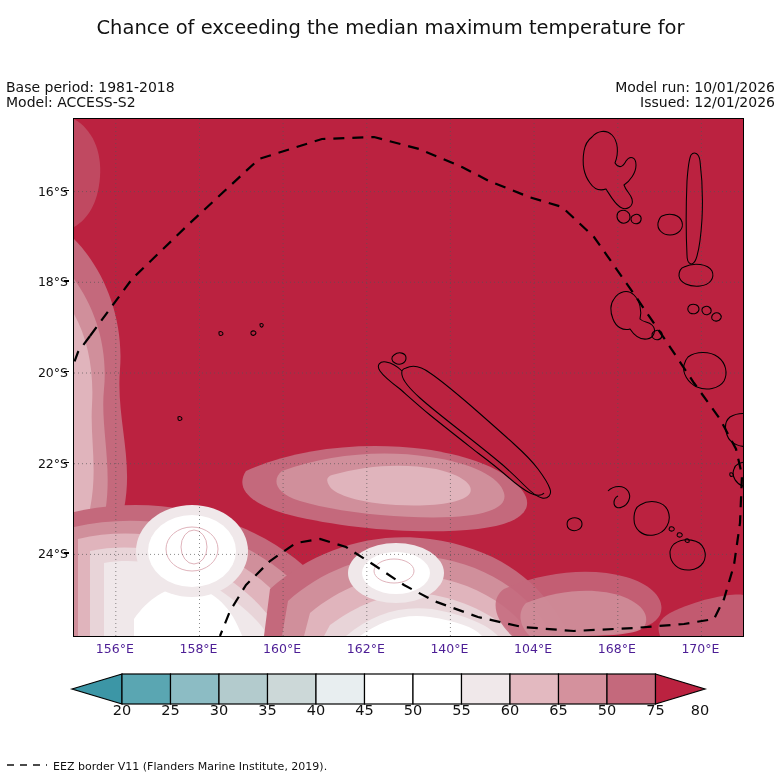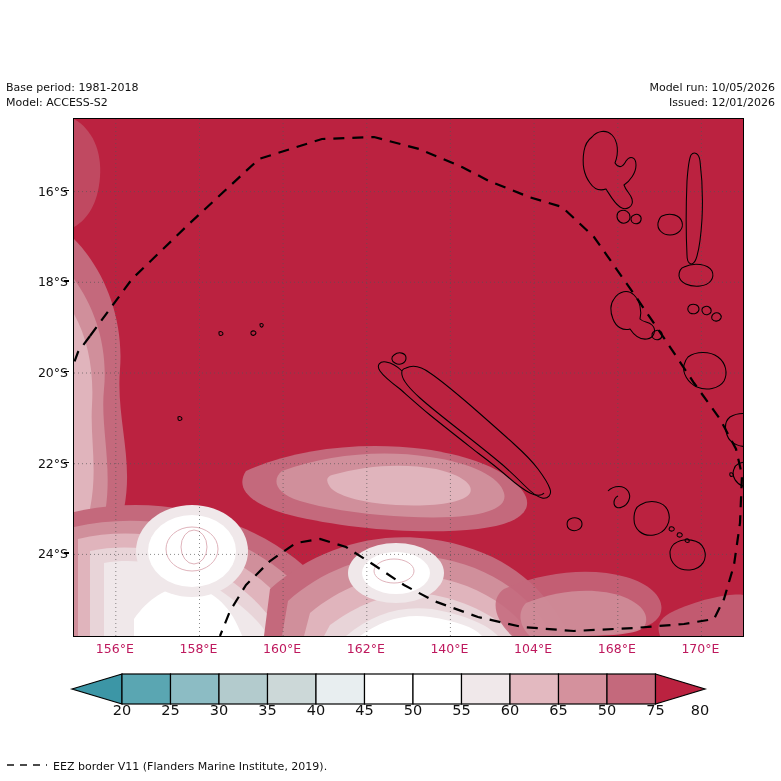--- a/index.html
+++ b/index.html
@@ -3,35 +3,35 @@
 <meta charset="utf-8">
 <style>
   html,body{margin:0;padding:0;background:#ffffff;}
   body{width:781px;height:781px;position:relative;overflow:hidden;
        font-family:"DejaVu Sans","Liberation Sans",sans-serif;color:#000;}
   #root{position:absolute;inset:0;}
 
   
   .title{position:absolute;left:0;top:14px;width:781px;text-align:center;
          font-size:19.5px;line-height:27px;color:#111;}
-  .meta{position:absolute;font-size:11px;line-height:15px;color:#111;}
+  .meta{position:absolute;font-size:14px;line-height:15px;color:#111;}
   .meta.left{left:6px;top:80px;text-align:left;}
   .meta.right{right:6px;top:80px;text-align:right;}
 
   
   #plot{position:absolute;left:73px;top:118px;width:671px;height:519px;
         overflow:hidden;background:#bb2240;border:1px solid #000;box-sizing:border-box;}
   #plot svg{position:absolute;left:0;top:0;}
 
   
   .ytick{position:absolute;right:0;width:60px;text-align:right;font-size:12.5px;
          transform:translateY(-50%);color:#111;}
   .ytickwrap{position:absolute;left:0;top:118px;width:68px;height:519px;}
   .xtickwrap{position:absolute;left:73px;top:641px;width:671px;height:22px;}
-  .xtick{position:absolute;top:0;font-size:12.5px;transform:translateX(-50%);color:#be185d;}
+  .xtick{position:absolute;top:0;font-size:12.5px;transform:translateX(-50%);color:#4c1d95;}
   .tickmark{position:absolute;background:#000;}
 
   
   #cbwrap{position:absolute;left:0;top:672px;width:781px;height:34px;}
   #cbwrap svg{display:block;}
   .cblabels{position:absolute;left:0;top:702px;width:703px;height:22px;}
   .cblab{position:absolute;top:0;font-size:14.5px;transform:translateX(-50%);color:#111;}
   .cbtitle{position:absolute;left:0;top:726px;width:781px;text-align:center;
            font-size:16.5px;color:#111;}
 
@@ -39,30 +39,30 @@
   .footnote{position:absolute;left:6px;top:760px;font-size:11px;color:#111;
             display:flex;align-items:flex-end;gap:5px;}
   .dashlegend{display:inline-block;}
 </style>
 </head>
 <body>
 
 <div id="root">
 
   <div class="title">
-    <br>
+    <span>Chance of exceeding the median maximum temperature for</span><br>
   </div>
 
   <div class="meta left">
     <div>Base period: 1981-2018</div>
     <div>Model: ACCESS-S2</div>
   </div>
 
   <div class="meta right">
-    <div>Model run: 10/05/2026</div>
+    <div>Model run: 10/01/2026</div>
     <div>Issued: 12/01/2026</div>
   </div>
 
   <div id="plot">
     <svg width="669" height="517" viewBox="0 0 669 517">
       <defs>
         <clipPath id="clipPlot">
             <rect x="0" y="0" width="669" height="517"></rect>
           </clipPath>
       </defs>

